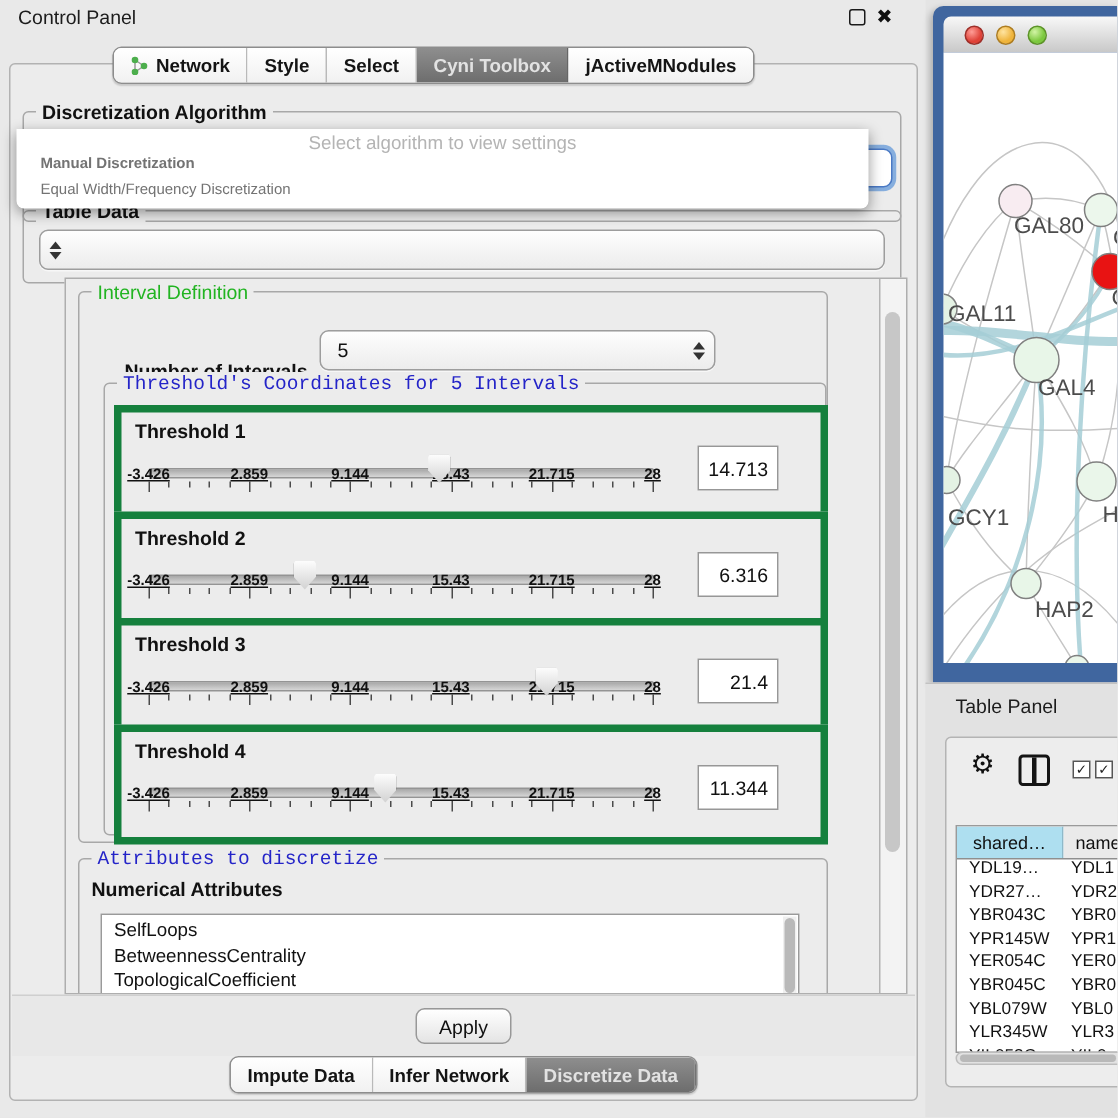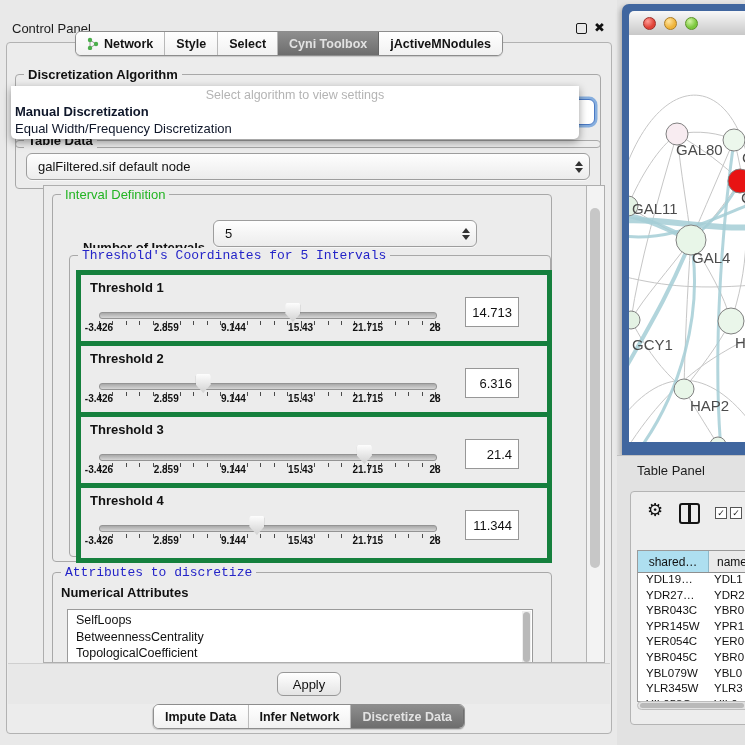--- a/index.html
+++ b/index.html
@@ -1,20 +1,20 @@
 <!DOCTYPE html>
 <html><head>
 <meta charset="utf-8">
 <style>
   html,body{margin:0;padding:0;}
   body{font-family:"Liberation Sans","DejaVu Sans",sans-serif;background:#e4e4e4;}
   .screen{position:relative;width:745px;height:745px;overflow:hidden;background:#e4e4e4;}
   
   .cwin{position:absolute;left:0;top:0;width:617px;height:745px;background:#e9e9e9;}
-  .cw-title{position:absolute;left:0;top:0;right:0;height:22px;margin-top:17px;}
+  .cw-title{position:absolute;left:0;top:0;right:10px;height:22px;}
   .cw-title .t{position:absolute;left:12px;top:4px;font-size:13px;color:#1c1c1c;}
   .float-ic{position:absolute;right:30px;top:6px;width:9px;height:9px;border:1.6px solid #1a1a1a;border-radius:2px;}
   .close-ic{position:absolute;right:12px;top:3px;font-size:13px;font-weight:bold;color:#111;}
   
   .seg{position:absolute;display:flex;height:23px;border:1px solid #8d8d8d;border-radius:6px;overflow:hidden;box-shadow:0 1px 1px rgba(0,0,0,.15);z-index:30;background:#fff;}
   .seg-item{display:flex;align-items:center;gap:5px;padding:0 11px;font-size:12.5px;font-weight:600;color:#141414;background:linear-gradient(#ffffff,#f1f1f1);border-right:1px solid #b9b9b9;white-space:nowrap;cursor:default;}
   .seg-item:last-child{border-right:none;}
   .seg-item.sel{background:linear-gradient(#8e8e8e,#6d6d6d);color:#e2e2e2;border-right:1px solid #666;}
   .seg-top{left:75px;top:31px;}
   .seg-bottom{left:50%;transform:translateX(-50%);top:661px;}
@@ -27,41 +27,41 @@
   .algo-group{left:8px;top:31px;width:584px;height:72px;}
   .combo{position:relative;height:25px;background:linear-gradient(#fefefe,#ececec);border:1px solid #9d9d9d;border-radius:6px;font-size:13px;color:#111;display:flex;align-items:center;box-shadow:0 1px 0 rgba(255,255,255,.6);}
   .combo .val{padding-left:11px;flex:1;white-space:nowrap;overflow:hidden;}
   .stepper{width:20px;display:flex;flex-direction:column;align-items:center;justify-content:center;gap:2px;}
   .arr-up{width:0;height:0;border-left:4px solid transparent;border-right:4px solid transparent;border-bottom:5px solid #333;}
   .arr-dn{width:0;height:0;border-left:4px solid transparent;border-right:4px solid transparent;border-top:5px solid #333;}
   .combo-behind{position:absolute;left:374px;top:56px;width:212px;height:24px;background:#fff;border:1px solid #4a79c4;border-radius:6px;box-shadow:0 0 0 2.5px #86aede;z-index:4;}
   
   .popup{position:absolute;left:4px;top:43px;width:568px;height:53px;background:#fff;border-radius:0 0 5px 5px;box-shadow:0 3px 9px rgba(0,0,0,.4);z-index:20;}
   .popup .ph{position:absolute;left:0;right:0;top:2px;text-align:center;font-size:12.5px;color:#b4b4b4;}
-  .popup .opt{position:absolute;left:4px;font-size:13px;color:#0f172a;white-space:nowrap;}
+  .popup .opt{position:absolute;left:16px;font-size:10px;color:#737373;white-space:nowrap;}
   .popup .opt.b{font-weight:bold;top:18px;}
   .popup .opt.r{top:35px;}
   .td-group{left:8px;top:97px;width:584px;height:47px;}
   .td-combo{position:absolute;left:10px;top:12px;width:562px;}
   
   .viewport{position:absolute;left:36px;top:142px;width:560px;height:476px;border:1px solid #aeaeae;background:#ececec;overflow:hidden;}
   .vscroll{position:absolute;right:0;top:0;width:17px;height:476px;background:#f3f3f3;border-left:1px solid #b3b3b3;}
   .vthumb{position:absolute;left:3px;top:22px;width:10px;height:360px;background:#c7c7c7;border-radius:5px;}
   .int-group{left:8px;top:8px;width:498px;height:366px;}
   .num-label{position:absolute;left:30px;top:45px;font-size:13px;font-weight:bold;color:#111;}
   .num-combo{position:absolute;left:160px;top:25px;width:262px;}
   .thr-group{position:absolute;left:16px;top:60px;width:480px;height:300px;border:1px solid #a8a8a8;border-radius:4px;}
   .thr-panel{position:absolute;left:6px;width:466px;height:70px;border:5px solid #15803d;background:#ececec;}
   .thr-label{position:absolute;left:9px;top:5px;font-size:13px;font-weight:bold;color:#111;}
   .track{position:absolute;left:18px;top:37px;width:336px;height:5px;background:linear-gradient(#a8a8a8,#d6d6d6);border:1px solid #949494;border-radius:3px;}
   .thumb{position:absolute;top:28px;width:15px;height:19px;background:linear-gradient(#fdfdfd,#d2d2d2);clip-path:polygon(8% 0,92% 0,100% 10%,100% 55%,50% 100%,0 55%,0 10%);filter:drop-shadow(0 0 1px #6f6f6f);}
   .tick{position:absolute;width:1px;background:#4a4a4a;top:46px;}
   .tick.major{height:7px;}
   .tick.minor{height:4px;}
-  .tlab{position:absolute;top:47px;transform:translateX(-50%);font-size:10px;font-weight:bold;color:#111;white-space:nowrap;}
+  .tlab{position:absolute;top:36px;transform:translateX(-50%);font-size:10px;font-weight:bold;color:#111;white-space:nowrap;text-decoration:underline;}
   .vbox{position:absolute;left:384px;top:22px;width:54px;height:30px;background:#fff;border:1px solid #979797;font-size:13px;color:#111;display:flex;align-items:center;justify-content:flex-end;padding-right:6px;box-sizing:border-box;}
   .attr-group{left:8px;top:386px;width:498px;height:150px;}
   .attr-label{position:absolute;left:8px;top:12px;font-size:13px;font-weight:bold;color:#111;}
   .attr-list{position:absolute;left:14px;top:36px;width:464px;height:62px;background:#fff;border:1px solid #9a9a9a;overflow:hidden;}
   .attr-item{font-size:12.5px;line-height:16.5px;padding-left:8px;color:#111;white-space:nowrap;}
   .attr-scroll{position:absolute;right:1px;top:1px;width:9px;height:58px;background:#efefef;}
   .attr-thumb{position:absolute;left:1px;top:1px;width:7px;height:50px;background:#b9b9b9;border-radius:4px;}
   .apply-strip{position:absolute;left:1px;right:1px;top:620px;height:40px;background:#e8e8e8;border-top:1px solid #cfcfcf;}
   .apply-btn{position:absolute;left:50%;transform:translateX(-50%);top:8px;width:64px;height:24px;background:linear-gradient(#ffffff,#e4e4e4);border:1px solid #989898;border-radius:6px;font-size:13px;color:#111;font-family:inherit;}
   
@@ -138,21 +138,20 @@
 
       <div class="popup">
         <div class="ph">Select algorithm to view settings</div>
         <div class="opt b">Manual Discretization</div>
         <div class="opt r">Equal Width/Frequency Discretization</div>
       </div>
 
       <div class="group td-group">
         <span class="gtitle">Table Data</span>
         <div class="combo td-combo">
-          <span class="val">galFiltered.sif default node</span>
           <span class="stepper">
               <span class="arr-up"></span>
               <span class="arr-dn"></span>
             </span>
         </div>
       </div>
 
       <div class="viewport">
         <div class="group int-group">
           <span class="gtitle green">Interval Definition</span>

